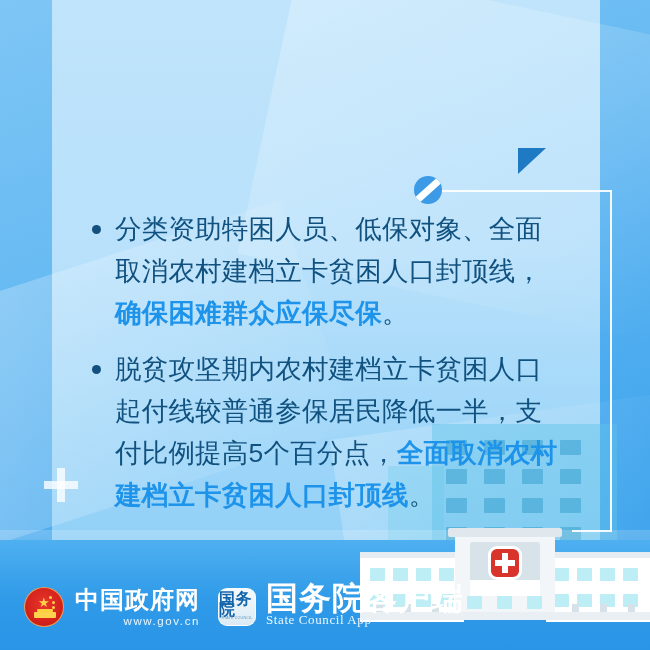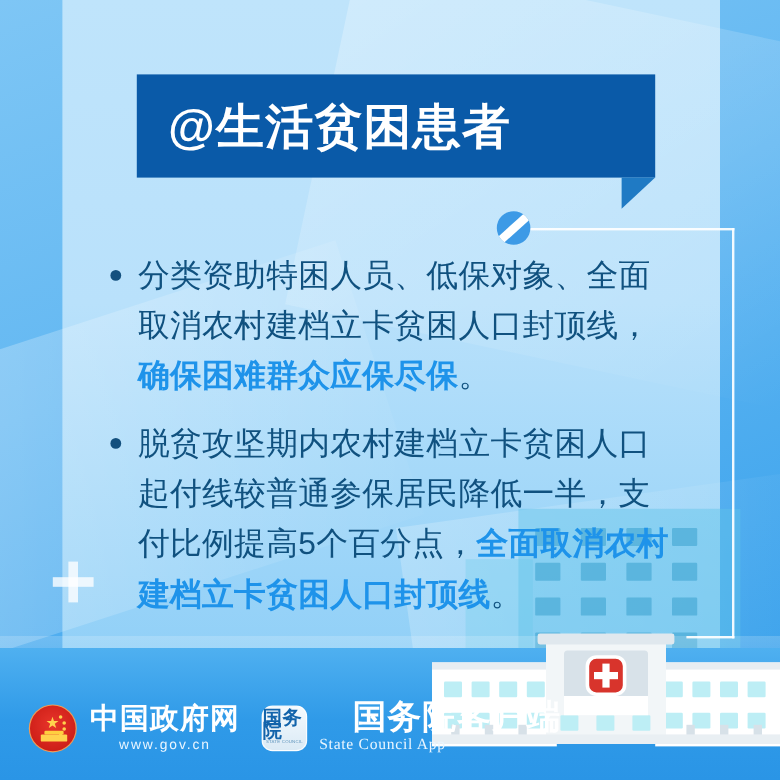--- a/index.html
+++ b/index.html
@@ -352,21 +352,21 @@
     color: #ffffff;
     font-size: 24px;
     font-weight: bold;
     letter-spacing: 1px;
     line-height: 26px;
   }
   .gov-url {
     color: #eaf6ff;
     font-size: 11.5px;
     letter-spacing: 1.6px;
-    text-align: center;
+    text-align: right;
     margin-top: 2px;
   }
   .app-icon {
     width: 38px;
     height: 38px;
     border-radius: 9px;
     background: linear-gradient(180deg, #f4fafe 0%, #dbeaf5 100%);
     border: 1px solid rgba(255,255,255,0.8);
     box-sizing: border-box;
     margin-right: 10px;
@@ -384,25 +384,24 @@
   }
   .app-icon-en {
     color: #5d93bb;
     font-size: 3.6px;
     line-height: 5px;
     letter-spacing: 0.2px;
     margin-top: 1px;
   }
   .app-cn {
     color: #ffffff;
-    font-size: 28px;
+    font-size: 32px;
     font-weight: bold;
     letter-spacing: 1px;
     line-height: 26px;
-    margin-left: 28px;
   }
   .app-en {
     color: #eaf6ff;
     font-family: "Liberation Serif", "DejaVu Serif", serif;
     font-size: 13px;
     letter-spacing: 0.6px;
     margin-top: 1px;
   }
   .footer-flex { display: flex; align-items: center; }
 </style>
@@ -440,23 +439,20 @@
   <div class="bg-bottom-band"></div>
 
   <div class="plus-mark"></div>
 
   <div class="frame-top"></div>
   <div class="frame-right"></div>
   <div class="frame-bottom"></div>
 
   <div class="slash-circle"></div>
 
-  <div class="banner">
-    <div class="banner-text">@生活贫困患者</div>
-  </div>
   <div class="banner-tail"></div>
 
   <div class="content">
 
     <div class="bullet-row">
       <div class="bullet-dot"></div>
       <div class="bullet-text">
         <span>分类资助特困人员、低保对象、全面取消农村建档立卡贫困人口封顶线，</span><span class="hl">确保困难群众应保尽保</span><span>。</span>
       </div>
     </div>

